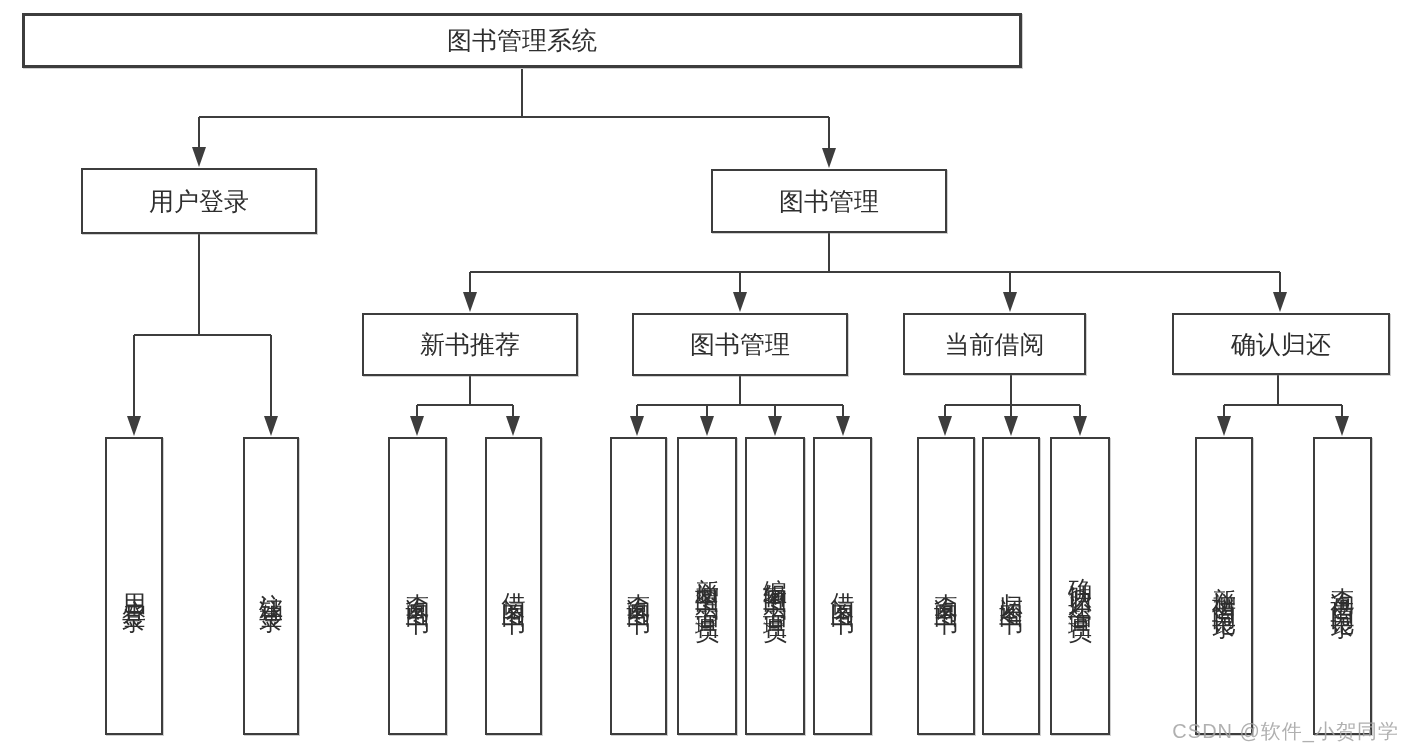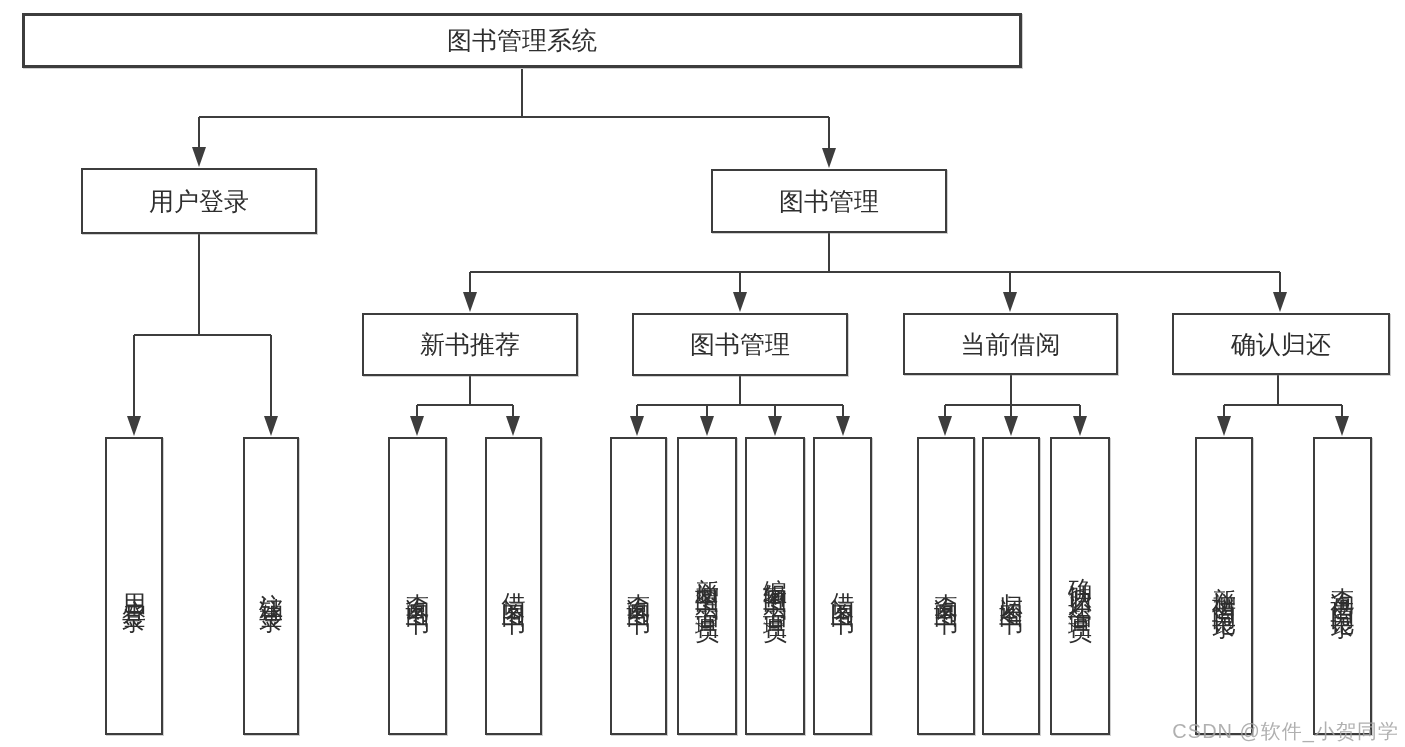--- a/index.html
+++ b/index.html
@@ -86,21 +86,21 @@
     </g>
   </svg>
 
   <div class="node root" style="left:22px;top:13px;width:1000px;height:55px;">图书管理系统</div>
 
   <div class="node" style="left:81px;top:168px;width:236px;height:66px;">用户登录</div>
   <div class="node" style="left:711px;top:169px;width:236px;height:64px;">图书管理</div>
 
   <div class="node" style="left:362px;top:313px;width:216px;height:63px;">新书推荐</div>
   <div class="node" style="left:632px;top:313px;width:216px;height:63px;">图书管理</div>
-  <div class="node" style="left:903px;top:313px;width:215px;height:62px;">当前借阅</div>
+  <div class="node" style="left:903px;top:313px;width:183px;height:62px;">当前借阅</div>
   <div class="node" style="left:1172px;top:313px;width:218px;height:62px;">确认归还</div>
 
   <div class="leaf" style="left:105px;width:58px;">
     <span>用户登录</span>
   </div>
   <div class="leaf" style="left:243px;width:56px;">
     <span>注销登录</span>
   </div>
 
   <div class="leaf" style="left:388px;width:59px;">

